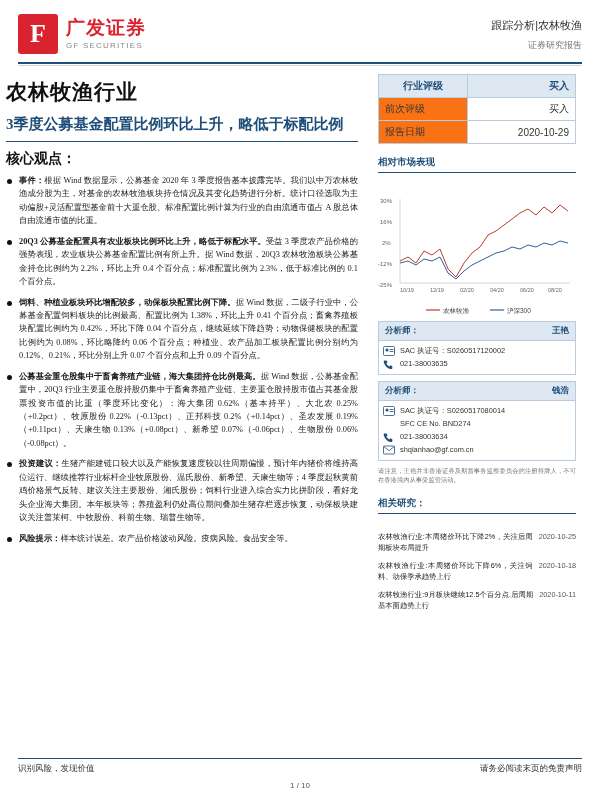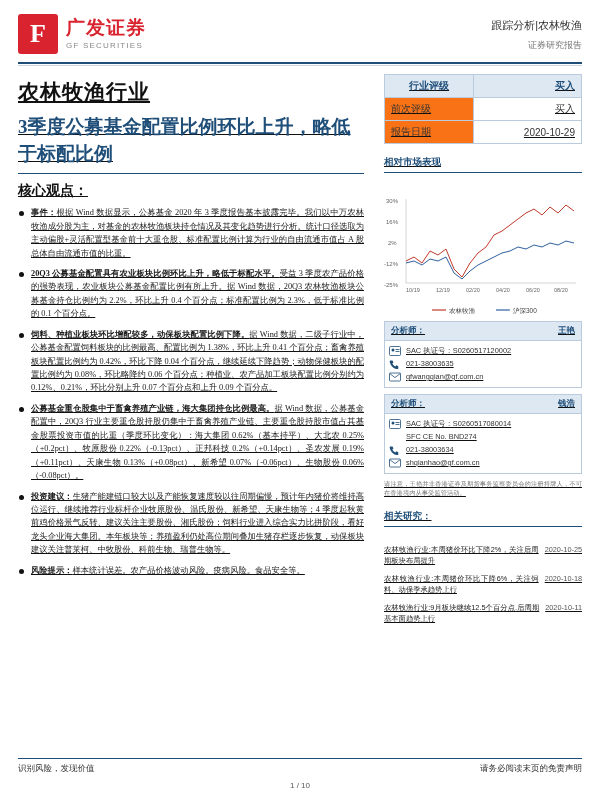--- a/index.html
+++ b/index.html
@@ -29,34 +29,34 @@
   .logo-text-cn { font-size:19px; font-weight:bold; color:#d9232e; letter-spacing:1px; line-height:1.1;}
   .logo-text-en { font-size:8px; color:#888; letter-spacing:1.2px; margin-top:2px;}
   .header-right { text-align:right; padding-top:4px; }
   .hdr-line1 { font-size:11px; color:#333; }
   .hdr-line2 { font-size:9px; color:#777; margin-top:6px; }
   .header-rule { border:0; border-top:2px solid #1f4e79; margin:2px 18px 0 18px; }
   .header-rule-thin { border:0; border-top:1px solid #c9d6e4; margin:1px 18px 0 18px; }
 
   
   .body {
-    display:flex; gap:20px; padding:8px 18px 0 18px;text-decoration:underline;
+    display:flex; gap:20px; padding:8px 18px 0 6px;
   }
   .col-left { width:352px; }
   .col-right { width:198px; }
 
   
   .ind-title {
     font-family:"Liberation Serif", serif;
     font-size:21px; font-weight:bold; color:#111; letter-spacing:1px;
     margin:4px 0 8px 0;
   }
   .rep-title {
     font-family:"Liberation Serif", serif;
-    font-size:19px; font-weight:bold; color:#1f4e79; line-height:1.4;
+    font-size:15px; font-weight:bold; color:#1f4e79; line-height:1.4;
     margin:2px 0 6px 0;
   }
   .sep-blue { border:0; border-top:1px solid #1f4e79; margin:6px 0 8px 0; }
   .core-head {
     font-family:"Liberation Serif", serif;
     font-size:14px; font-weight:bold; color:#111; margin:2px 0 6px 0;
   }
 
   
   ul.bullets { list-style:none; margin:0; padding:0; }
@@ -217,27 +217,20 @@
               <rect x="6.5" y="5" width="4" height="0.8" fill="#1f4e79"></rect>
             </svg>
           <span>SAC 执证号：S0260517120002</span>
         </div>
         <div class="arow">
           <svg class="ico" viewBox="0 0 12 10">
               <path d="M1.5 1.5h2l1 2-1.2 1a7 7 0 0 0 3 3l1-1.2 2 1v2c0 .5-.4.9-.9.8C4.5 9.6 1.4 6.5 0.7 2.4.6 1.9 1 1.5 1.5 1.5z" fill="#1f4e79"></path>
             </svg>
           <span>021-38003635</span>
         </div>
-        <div class="arow">
-          <svg class="ico" viewBox="0 0 12 10">
-              <rect x="0.5" y="1" width="11" height="8" rx="0.8" fill="none" stroke="#1f4e79" stroke-width="0.8"></rect>
-              <path d="M0.8 1.6 6 5.6l5.2-4" fill="none" stroke="#1f4e79" stroke-width="0.8"></path>
-            </svg>
-          <span>gfwangqian@gf.com.cn</span>
-        </div>
       </div>
 
       <div class="analyst-bar" style="margin-top:6px">
         <span>分析师：</span>
         <span>钱浩</span>
       </div>
       <div class="analyst-rows">
         <div class="arow">
           <svg class="ico" viewBox="0 0 12 10">
               <rect x="0.5" y="0.5" width="11" height="9" rx="1" fill="none" stroke="#1f4e79" stroke-width="0.8"></rect>

